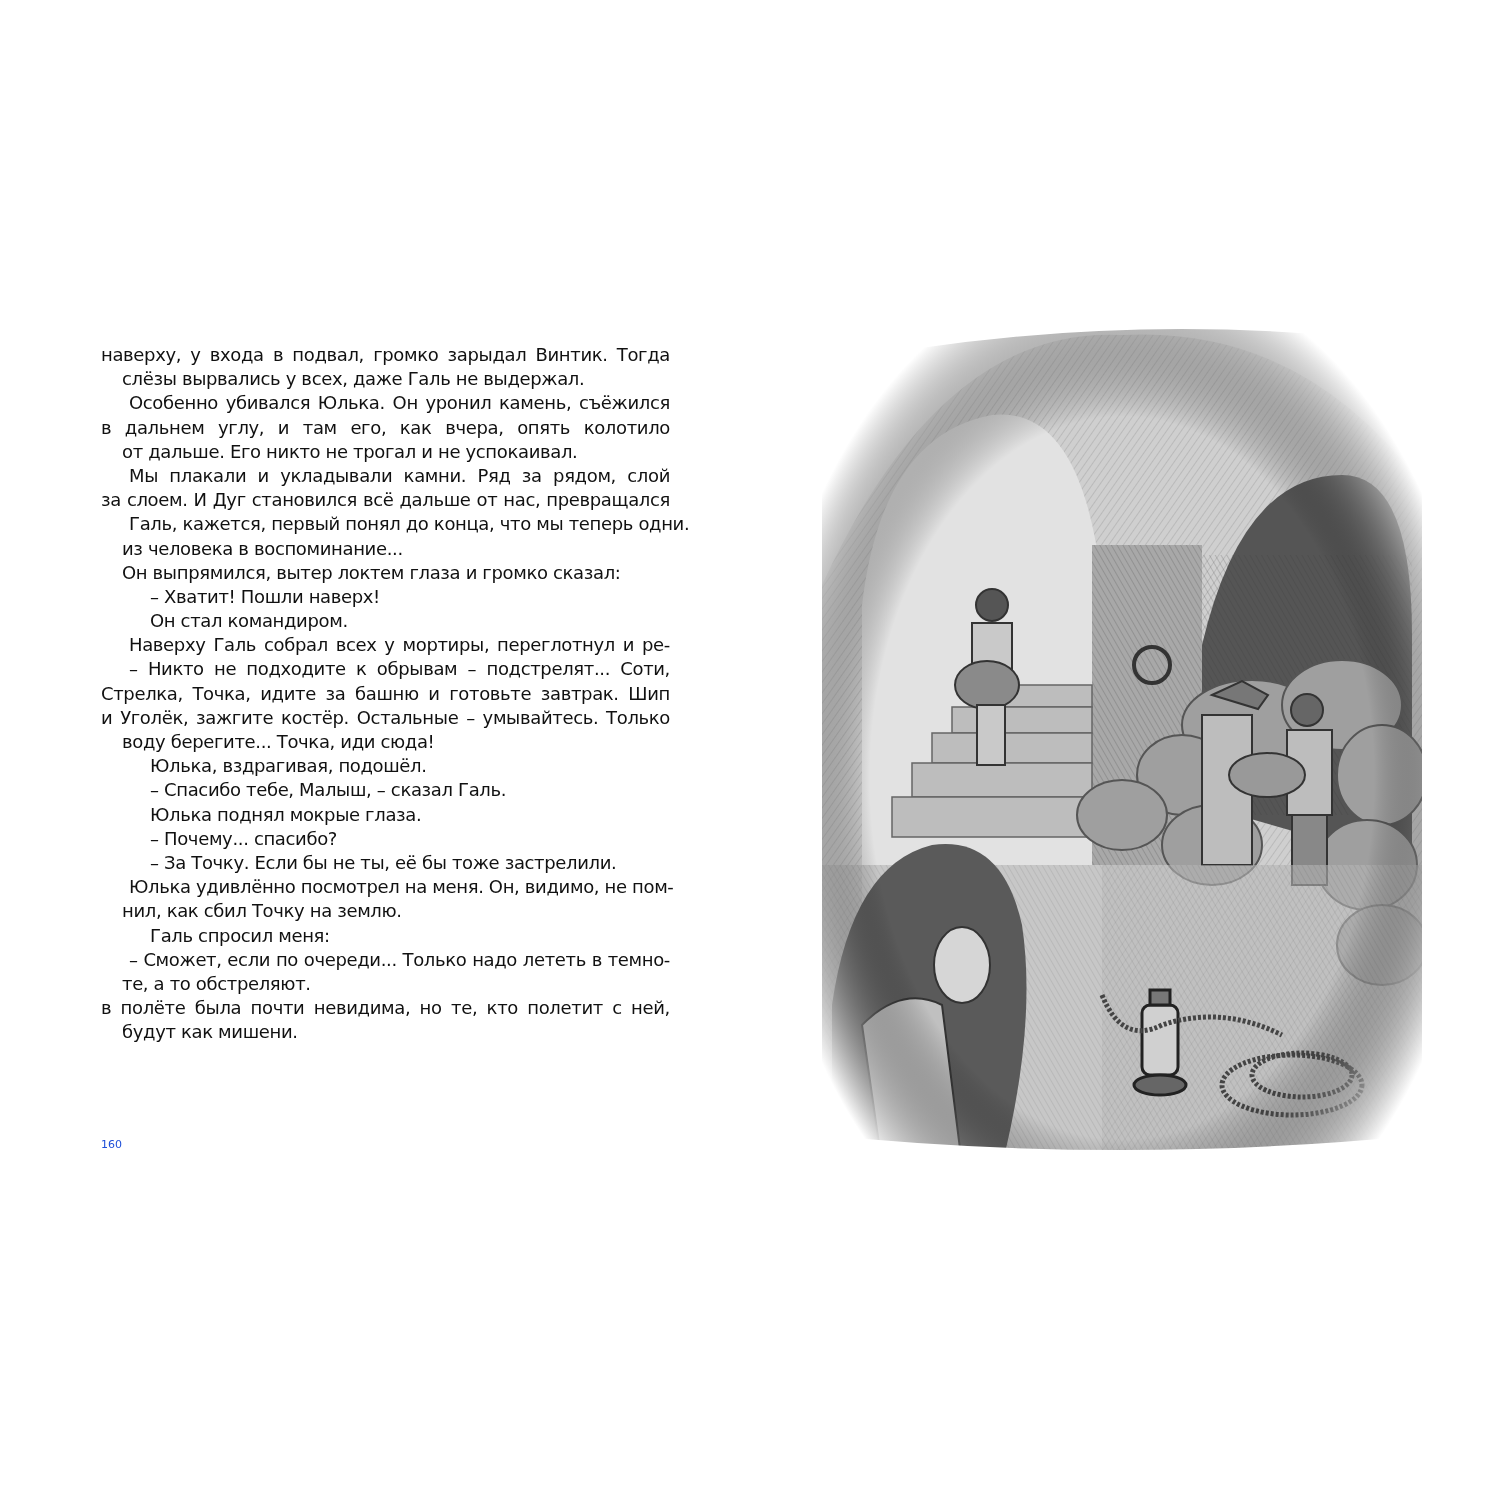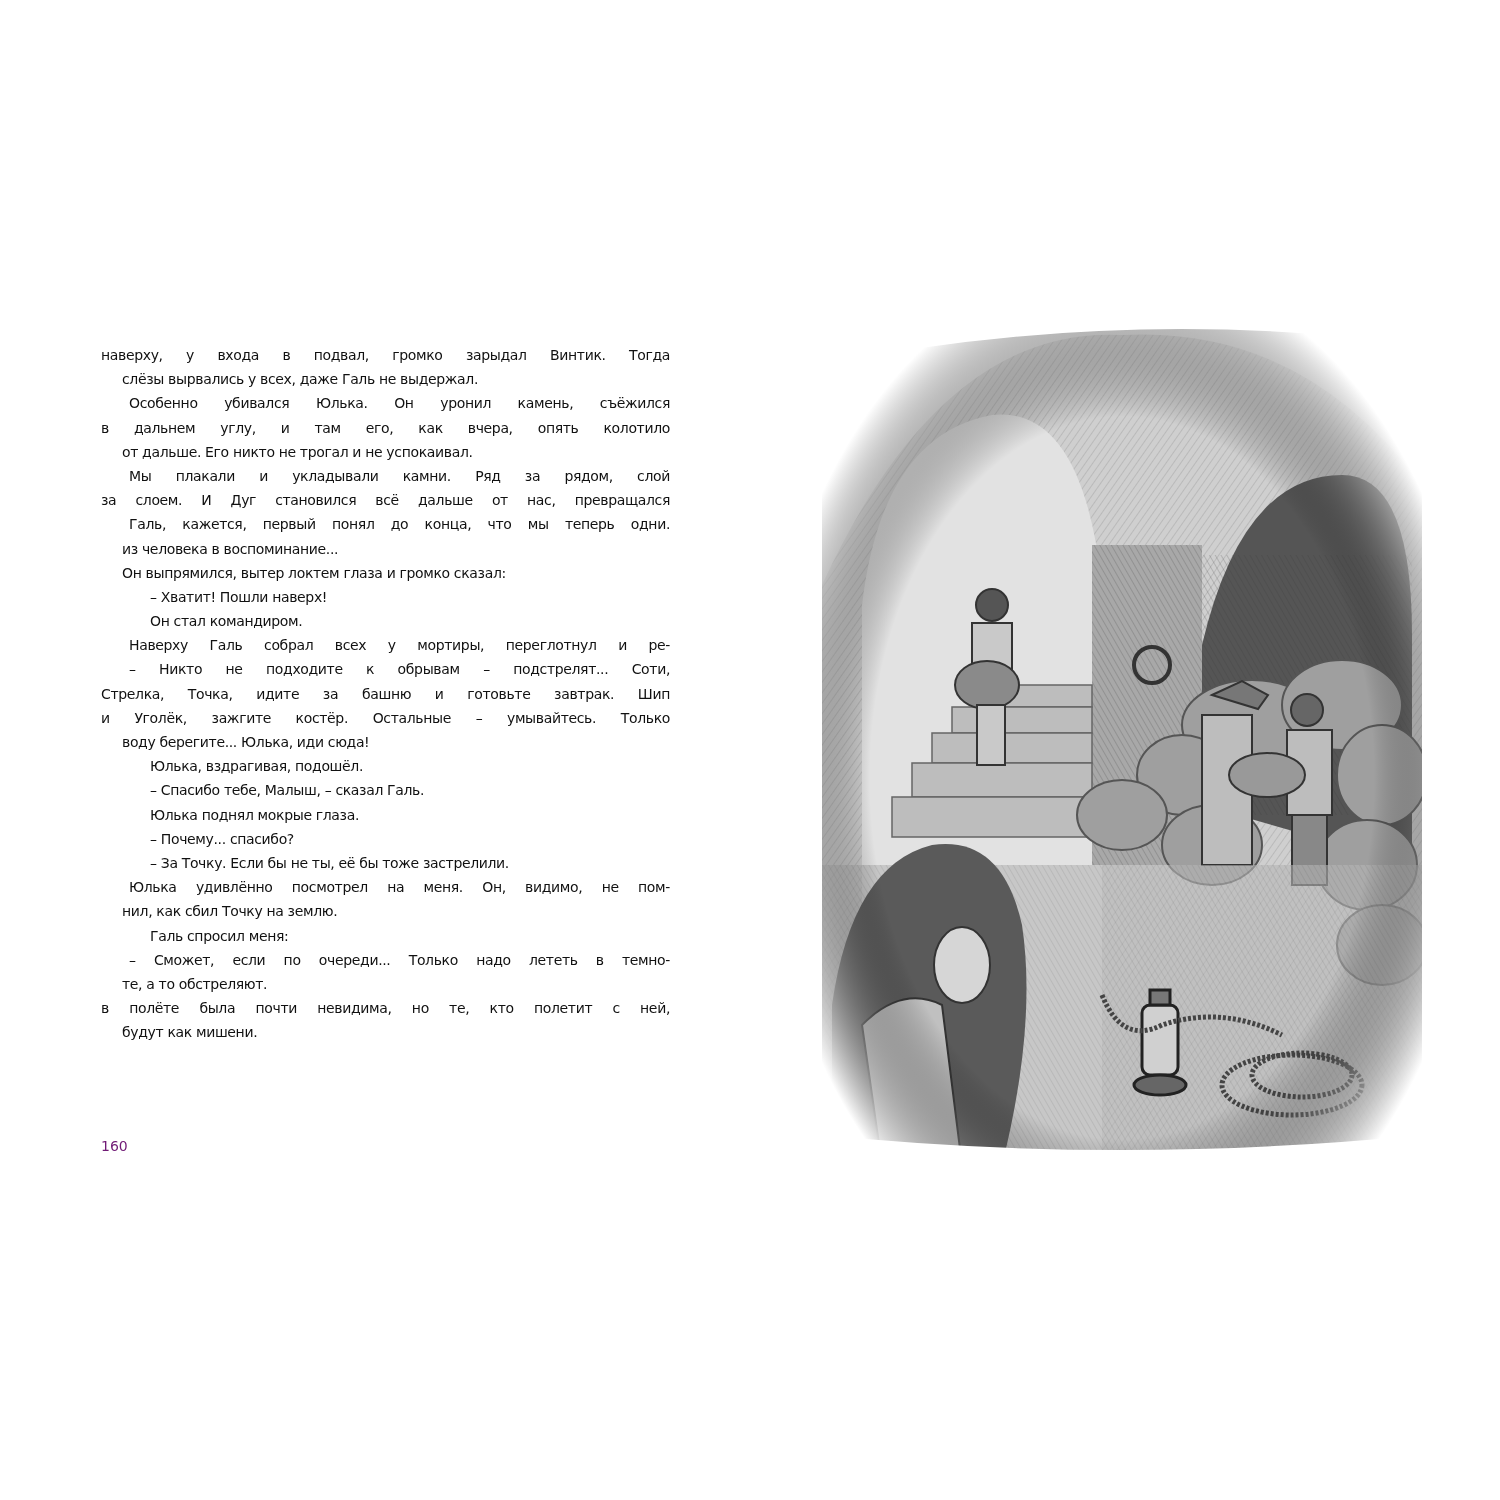--- a/index.html
+++ b/index.html
@@ -1,27 +1,27 @@
 <!DOCTYPE html>
 <html><head>
 <meta charset="utf-8">
 <style>
   html, body { margin: 0; padding: 0; background: #ffffff; }
   body { width: 1500px; height: 1500px; position: relative; overflow: hidden; }
   .page-left {
     position: absolute; left: 101px; top: 343px; width: 569px;
-    font-family: "DejaVu Sans", sans-serif; font-size: 14px; line-height: 24.2px;
+    font-family: "DejaVu Sans", sans-serif; font-size: 18px; line-height: 24.2px;
     color: #111111; letter-spacing: -0.35px;
   }
   .line { display: block; white-space: nowrap; text-align: justify; text-align-last: justify; height: 24.2px; }
   .line.last { text-align-last: left; margin-left: 21px; }
   .line.indent { padding-left: 28px; }
   .page-number {
     position: absolute; left: 101px; top: 1138px;
-    font-family: "DejaVu Sans", sans-serif; font-size: 14px; color: #701a75;
+    font-family: "DejaVu Sans", sans-serif; font-size: 11px; color: #1d4ed8;
   }
   .illustration {
     position: absolute; left: 822px; top: 305px; width: 600px; height: 860px;
   }
   .illustration svg { width: 100%; height: 100%; display: block; }
 </style>
 </head>
 <body>
 
 <div class="page-left" id="text-column">
@@ -34,21 +34,21 @@
     <span class="line">за слоем. И Дуг становился всё дальше от нас, превращался</span>
     <span class="line indent">Галь, кажется, первый понял до конца, что мы теперь одни.</span>
     <span class="line last">из человека в воспоминание...</span>
     <span class="line last">Он выпрямился, вытер локтем глаза и громко сказал:</span>
     <span class="line indent last">– Хватит! Пошли наверх!</span>
     <span class="line indent last">Он стал командиром.</span>
     <span class="line indent">Наверху Галь собрал всех у мортиры, переглотнул и ре-</span>
     <span class="line indent">– Никто не подходите к обрывам – подстрелят... Соти,</span>
     <span class="line">Стрелка, Точка, идите за башню и готовьте завтрак. Шип</span>
     <span class="line">и Уголёк, зажгите костёр. Остальные – умывайтесь. Только</span>
-    <span class="line last">воду берегите... Юлька, иди сюда!</span>
+    <span class="line last">воду берегите... Точка, иди сюда!</span>
     <span class="line indent last">Юлька, вздрагивая, подошёл.</span>
     <span class="line indent last">– Спасибо тебе, Малыш, – сказал Галь.</span>
     <span class="line indent last">Юлька поднял мокрые глаза.</span>
     <span class="line indent last">– Почему... спасибо?</span>
     <span class="line indent last">– За Точку. Если бы не ты, её бы тоже застрелили.</span>
     <span class="line indent">Юлька удивлённо посмотрел на меня. Он, видимо, не пом-</span>
     <span class="line last">нил, как сбил Точку на землю.</span>
     <span class="line indent last">Галь спросил меня:</span>
     <span class="line indent">– Сможет, если по очереди... Только надо лететь в темно-</span>
     <span class="line last">те, а то обстреляют.</span>

